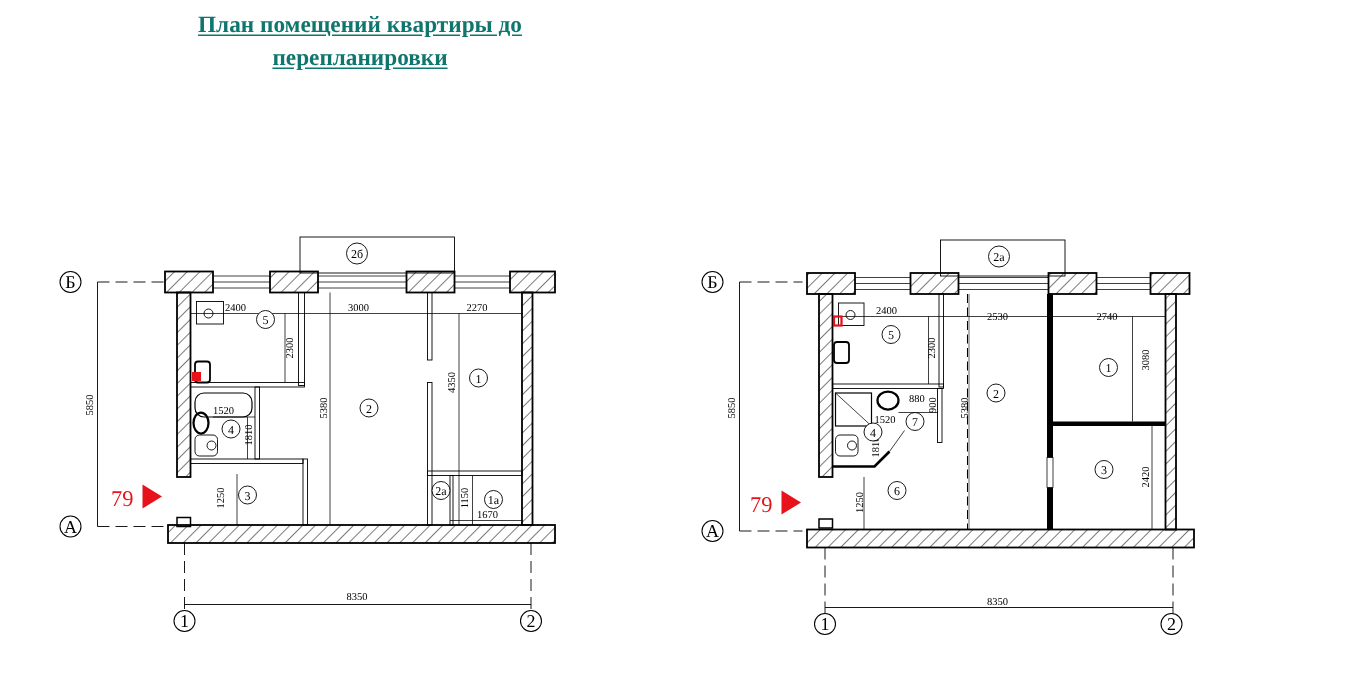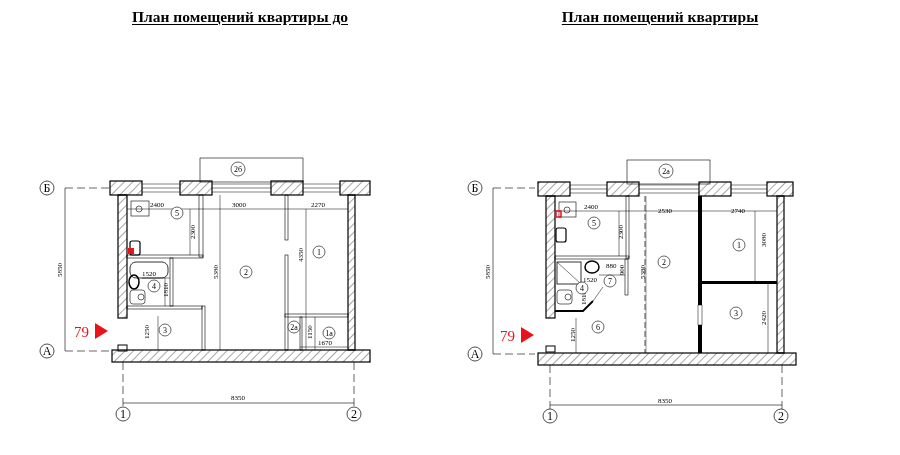--- a/index.html
+++ b/index.html
@@ -1,32 +1,33 @@
 <!DOCTYPE html>
 <html><head>
 <meta charset="utf-8">
 <style>
   html,body{margin:0;padding:0;background:#ffffff;}
   body{width:900px;height:455px;position:relative;overflow:hidden;font-family:"Liberation Serif",serif;}
-  .title{position:absolute;text-align:center;font-weight:bold;font-size:15.5px;line-height:22px;color:#000000;}
+  .title{position:absolute;text-align:center;font-weight:bold;font-size:15.5px;line-height:22px;color:#0f766e;}
   .title span{display:inline-block;text-decoration:underline;text-underline-offset:2px;}
   svg{position:absolute;left:0;top:0;}
   .dim{font-family:"Liberation Serif",serif;font-size:7px;fill:#000;}
   .axis{font-family:"Liberation Serif",serif;font-size:12px;fill:#000;}
   .room{font-family:"Liberation Serif",serif;font-size:8px;fill:#000;}
   .mark{font-family:"Liberation Serif",serif;font-size:15px;fill:#e8131a;}
 </style>
 </head>
 <body>
 
 <div class="title" style="left:60px;top:6px;width:360px;">
   <span>План помещений квартиры до</span><br>
+  <span>перепланировки</span>
 </div>
 <div class="title" style="left:480px;top:6px;width:360px;">
-  <span>План помещений квартиры</span><br>
+  <br>
 </div>
 
 <svg width="900" height="455" viewBox="0 0 900 455">
   <defs>
     <pattern id="hatch" patternUnits="userSpaceOnUse" width="6" height="6" patternTransform="rotate(45)">
       <line x1="0" y1="0" x2="0" y2="6" stroke="#000" stroke-width="0.7"></line>
     </pattern>
   </defs>
 
   <g fill="none" stroke="#000" stroke-width="0.8">

